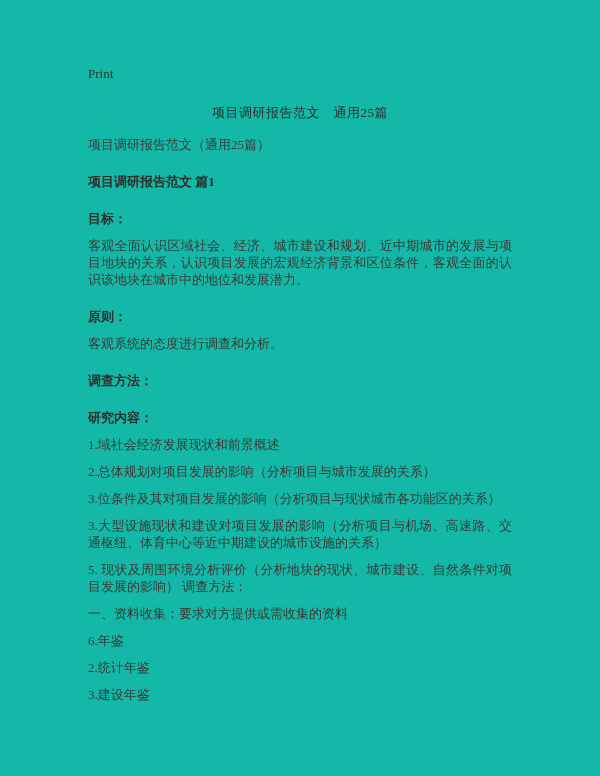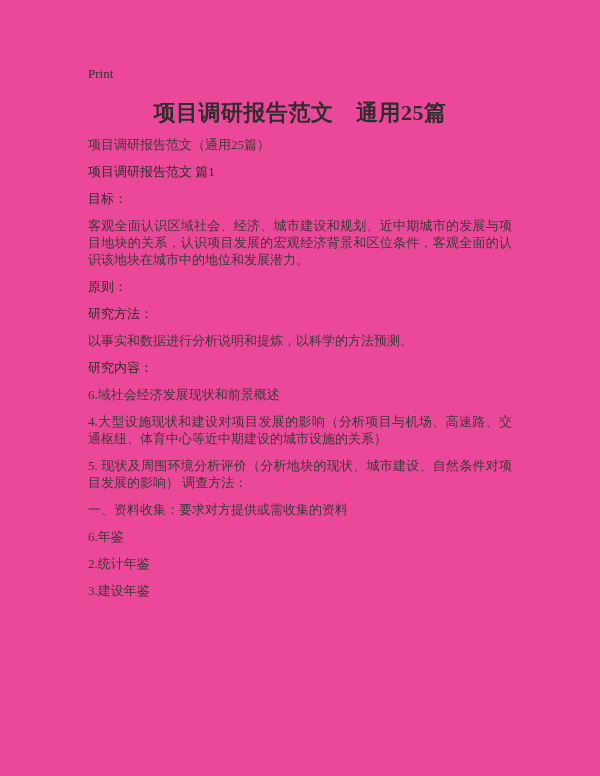--- a/index.html
+++ b/index.html
@@ -12,48 +12,49 @@
     height: 776px;
     font-family: "Liberation Serif", "DejaVu Serif", serif;
     color: #3a3a3a;
     overflow: hidden;
   }
   .page {
     box-sizing: border-box;
     width: 600px;
     height: 776px;
     padding: 64px 88px 0 88px;
-    background: #ec4899;
+    background: #14b8a6;
   }
   .print-link {
     font-size: 13px;
     line-height: 17px;
     color: #333333;
     cursor: pointer;
     display: inline-block;
   }
   .doc-title {
     margin: 18px 0 0 0;
-    font-size: 22px;
+    font-size: 13px;
     line-height: 26px;
-    font-weight: bold;
+    font-weight: normal;
     text-align: center;
     color: #2e2e2e;
     letter-spacing: 0.5px;
   }
   .para {
     margin: 10px 0 0 0;
     font-size: 13px;
     line-height: 17px;
     text-align: justify;
     color: #3a3a3a;
   }
   .para.bold {
-    font-weight: normal;
+    font-weight: bold;
     color: #2e2e2e;
+    margin-top: 20px;
   }
 </style>
 </head>
 <body>
 
 <div class="page">
 
   <span class="print-link">Print</span>
 
   <h1 class="doc-title">项目调研报告范文　通用25篇</h1>
@@ -61,32 +62,34 @@
   <p class="para">项目调研报告范文（通用25篇）</p>
 
   <p class="para bold">项目调研报告范文 篇1</p>
 
   <p class="para bold">目标：</p>
 
   <p class="para">客观全面认识区域社会、经济、城市建设和规划、近中期城市的发展与项目地块的关系，认识项目发展的宏观经济背景和区位条件，客观全面的认识该地块在城市中的地位和发展潜力。</p>
 
   <p class="para bold">原则：</p>
 
+  <p class="para">客观系统的态度进行调查和分析。</p>
 
-  <p class="para bold">研究方法：</p>
+  <p class="para bold">调查方法：</p>
 
-  <p class="para">以事实和数据进行分析说明和提炼，以科学的方法预测。</p>
 
   <p class="para bold">研究内容：</p>
 
-  <p class="para">6.域社会经济发展现状和前景概述</p>
+  <p class="para">1.域社会经济发展现状和前景概述</p>
 
+  <p class="para">2.总体规划对项目发展的影响（分析项目与城市发展的关系）</p>
 
+  <p class="para">3.位条件及其对项目发展的影响（分析项目与现状城市各功能区的关系）</p>
 
-  <p class="para">4.大型设施现状和建设对项目发展的影响（分析项目与机场、高速路、交通枢纽、体育中心等近中期建设的城市设施的关系）</p>
+  <p class="para">3.大型设施现状和建设对项目发展的影响（分析项目与机场、高速路、交通枢纽、体育中心等近中期建设的城市设施的关系）</p>
 
   <p class="para">5. 现状及周围环境分析评价（分析地块的现状、城市建设、自然条件对项目发展的影响） 调查方法：</p>
 
   <p class="para">一、资料收集：要求对方提供或需收集的资料</p>
 
   <p class="para">6.年鉴</p>
 
   <p class="para">2.统计年鉴</p>
 
   <p class="para">3.建设年鉴</p>

